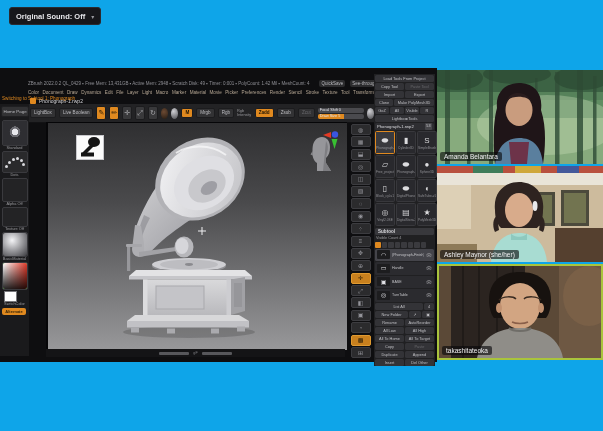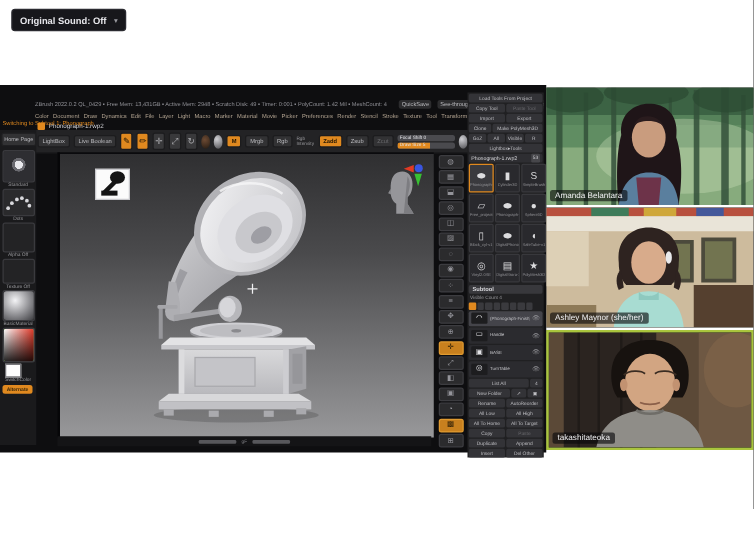--- a/index.html
+++ b/index.html
@@ -1,16 +1,16 @@
 <!DOCTYPE html>
 <html><head>
 <meta charset="utf-8">
 <style>
   html,body{margin:0;padding:0;background:#000;}
-  #stage{position:relative;width:603px;height:431px;background:#ffffff;overflow:hidden;
+  #stage{position:relative;width:603px;height:431px;background:#0ea5e9;overflow:hidden;
          font-family:"Liberation Sans","DejaVu Sans",sans-serif;-webkit-font-smoothing:antialiased;}
   .abs{position:absolute;}
   
   .zoom-pill{left:9px;top:7px;height:16px;background:#17171b;border:1px solid #2a2a30;border-radius:3px;
              display:flex;align-items:center;gap:6px;padding:0 6px;color:#e6e6ea;font-size:7.5px;font-weight:bold;}
   .zoom-pill .caret{font-size:6px;color:#9a9aa0;}
   
   .share{left:0;top:68px;width:437px;height:294px;background:#0e0e10;}
   .titlebar{left:28px;top:10px;width:407px;height:10px;display:flex;align-items:center;gap:5px;
             color:#8f8f95;font-size:4.5px;white-space:nowrap;overflow:hidden;}

